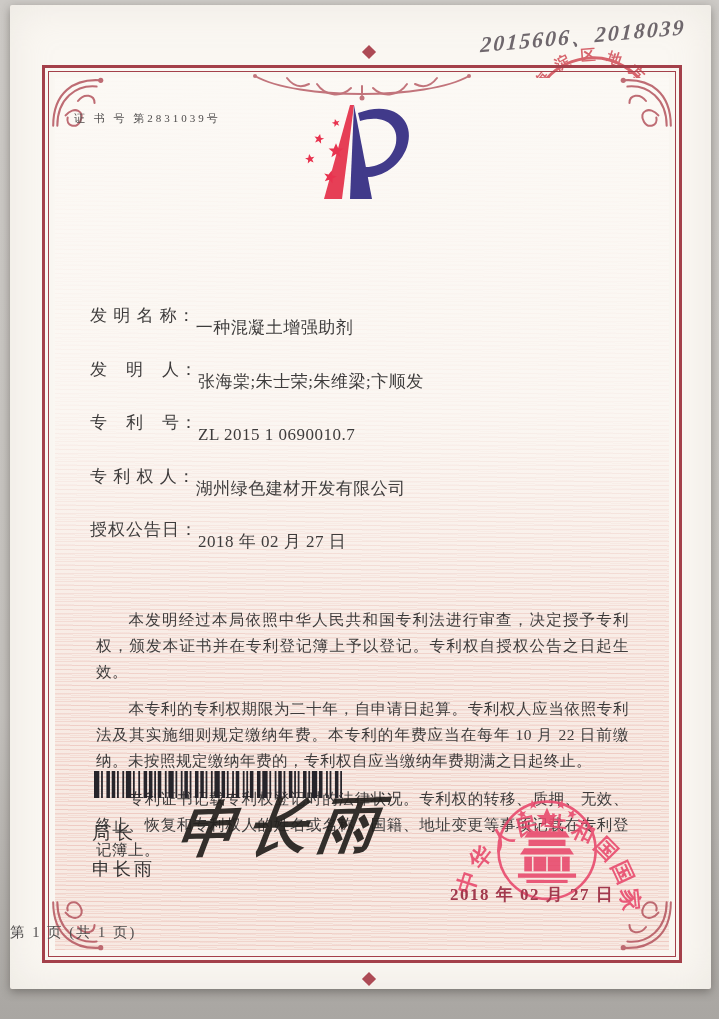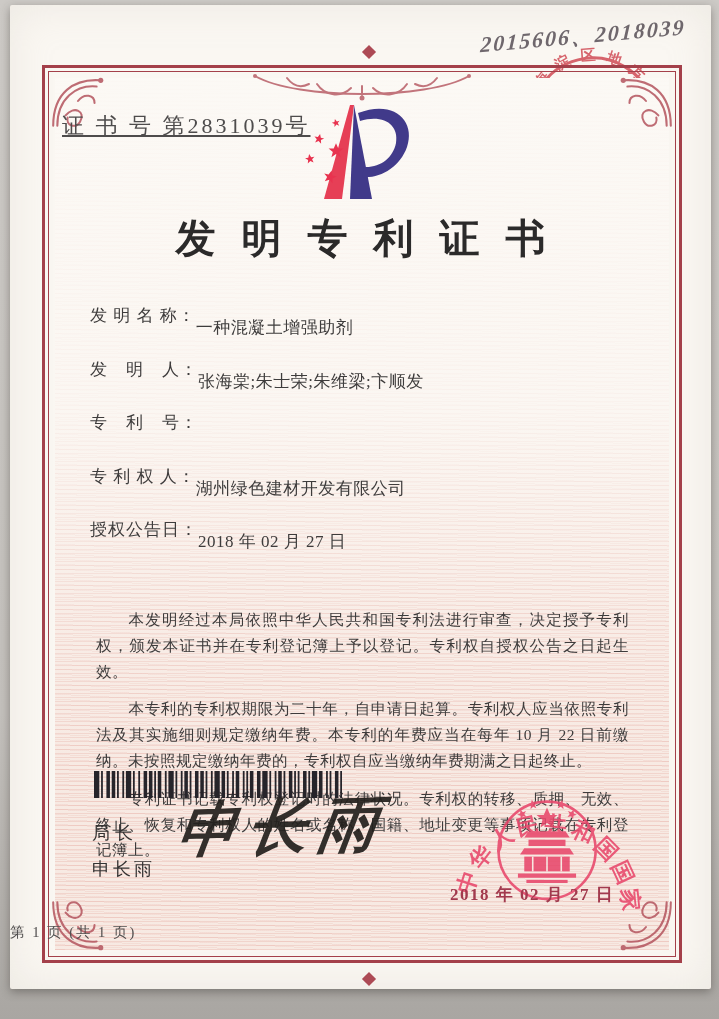--- a/index.html
+++ b/index.html
@@ -42,22 +42,22 @@
   .fl-tl{left:2px;top:2px;}
   .fl-tr{right:2px;top:2px;transform:scaleX(-1);}
   .fl-bl{left:2px;bottom:2px;transform:scaleY(-1);}
   .fl-br{right:2px;bottom:2px;transform:scale(-1,-1);}
   .top-ornament{position:absolute;left:50%;top:2px;transform:translateX(-50%);opacity:.8;}
   .diamond{position:absolute;width:10px;height:10px;background:#ad4a55;transform:rotate(45deg);}
   .d-top{left:354px;top:42px;}
   .d-bottom{left:354px;top:969px;}
   
   .cert-no{
-    position:absolute;left:52px;top:106px;
-    font-size:22px;color:#4e4c4c;letter-spacing:3px;text-decoration:underline;
+    position:absolute;left:64px;top:106px;
+    font-size:11px;color:#4e4c4c;letter-spacing:3px;
   }
   .logo{position:absolute;left:280px;top:92px;}
   .title{
     position:absolute;left:0;right:0;top:206px;margin:0;
     text-align:center;font-size:40px;font-weight:600;color:#2b2a2a;
     letter-spacing:26px;padding-left:26px;
   }
   
   .fields{position:absolute;left:80px;top:284px;right:50px;text-align:center;}
   .field-row{height:53.5px;display:flex;align-items:center;font-size:17px;color:#3e3c3c;}
@@ -181,33 +181,33 @@
     <polygon points="60,8 64,8 52,102 34,102" fill="#e63f56"></polygon>
     <polygon points="64,8 60,102 82,102" fill="#413a8a"></polygon>
     <path d="M68,16 C104,2 126,24 117,50 C110,70 90,82 72,80 L74,70 C90,71 103,61 106,46 C109,28 94,17 70,24 Z" fill="#413a8a"></path>
     <use href="#star" transform="translate(46,26) scale(0.42) rotate(-15)" fill="#e8334f"></use>
     <use href="#star" transform="translate(29,42) scale(0.52) rotate(12)" fill="#e8334f"></use>
     <use href="#star" transform="translate(46,54) scale(0.78)" fill="#e8334f"></use>
     <use href="#star" transform="translate(20,62) scale(0.5) rotate(-10)" fill="#e8334f"></use>
     <use href="#star" transform="translate(40,80) scale(0.68) rotate(14)" fill="#e8334f"></use>
   </svg>
 
-  <h1 class="title">发明专利证书</h1>
 
   <div class="fields">
     <div class="field-row">
       <span class="field-label">发 明 名 称：</span>
       <span class="field-value">一种混凝土增强助剂</span>
     </div>
     <div class="field-row">
       <span class="field-label">发　明　人：</span>
       <span class="field-value">张海棠;朱士荣;朱维梁;卞顺发</span>
     </div>
     <div class="field-row">
       <span class="field-label">专　利　号：</span>
+      <span class="field-value">ZL 2015 1 0690010.7</span>
     </div>
     <div class="field-row">
       <span class="field-label">专 利 权 人：</span>
       <span class="field-value">湖州绿色建材开发有限公司</span>
     </div>
     <div class="field-row">
       <span class="field-label">授权公告日：</span>
       <span class="field-value">2018 年 02 月 27 日</span>
     </div>
   </div>

